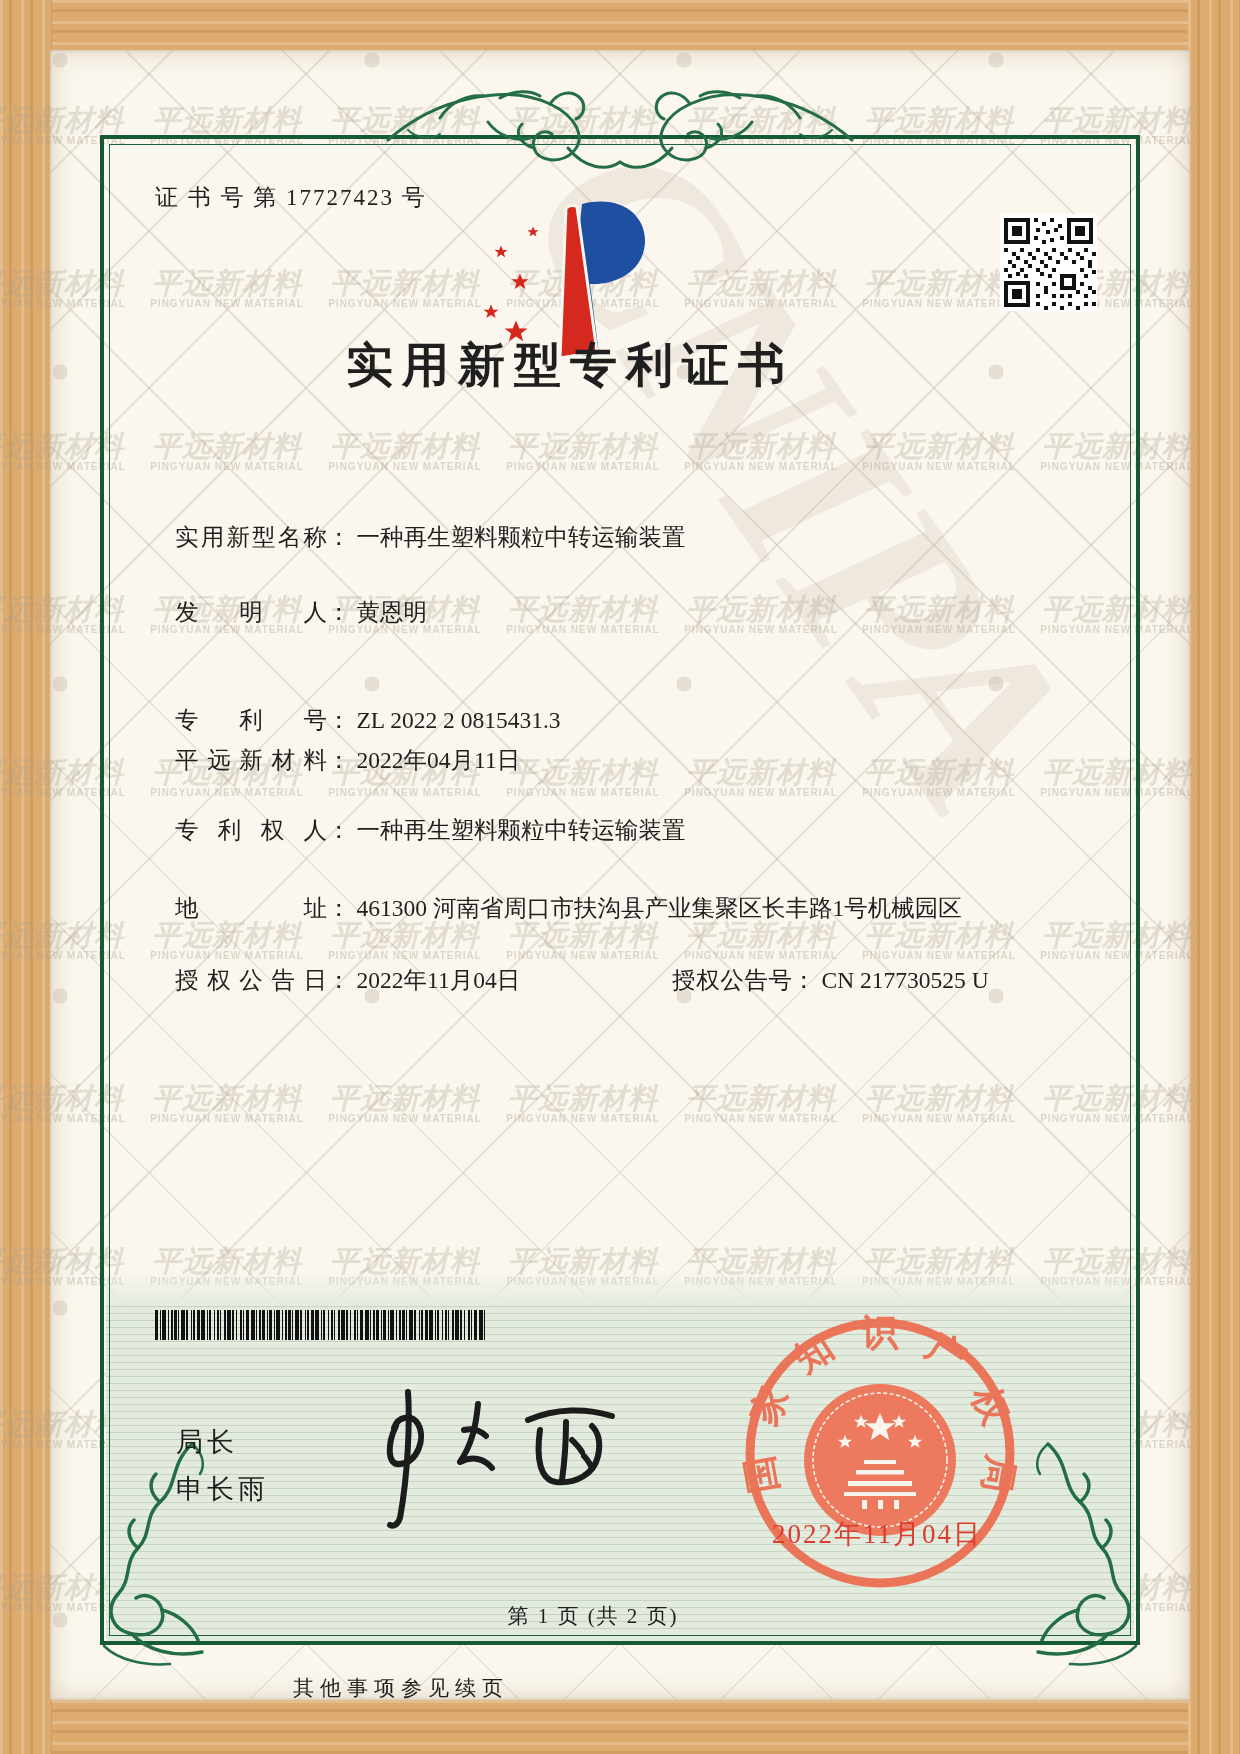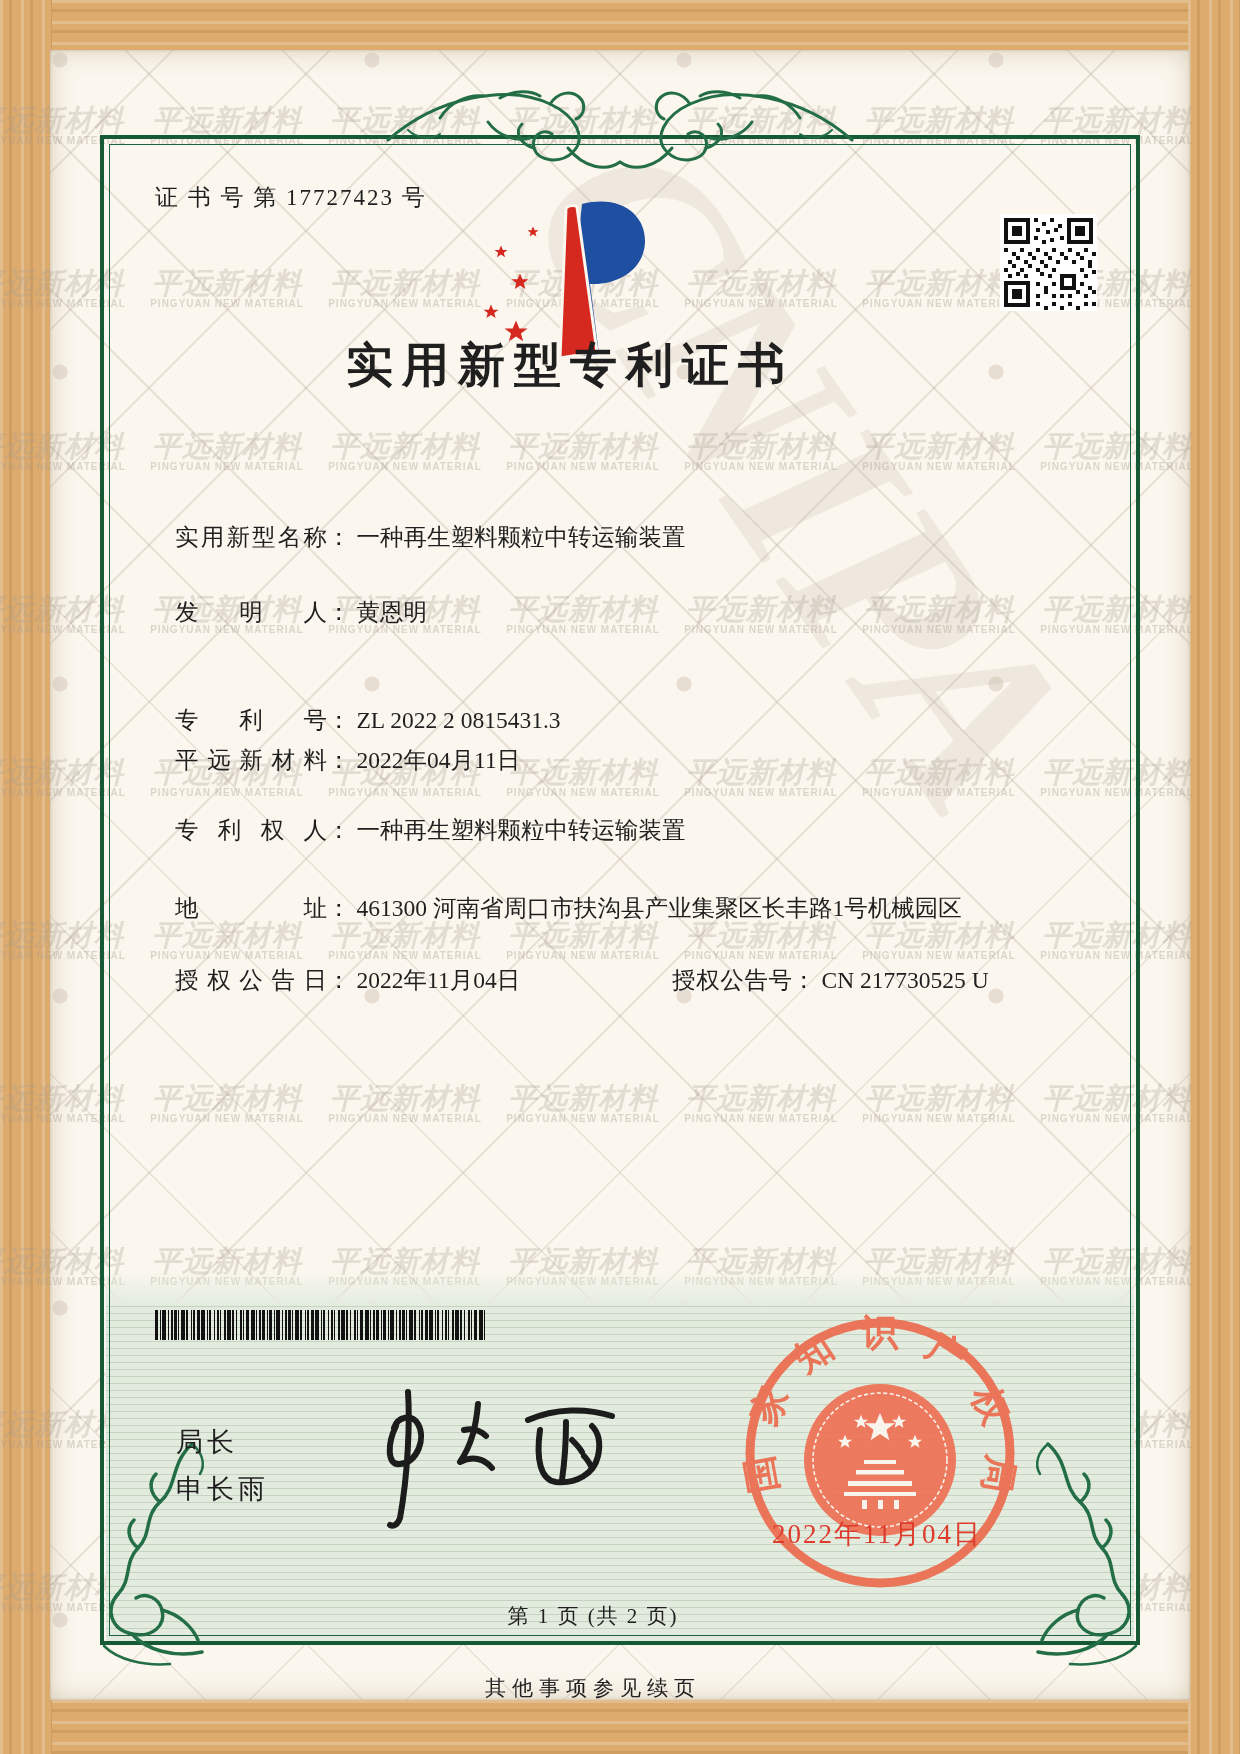--- a/index.html
+++ b/index.html
@@ -55,21 +55,21 @@
   #grant-no{left:660px;}
   .para-block{left:150px;top:1022px;width:942px;font-size:23.5px;line-height:37px;text-align:justify;}
   .para-block p{margin:0;text-indent:2em;}
   #barcode{left:155px;top:1310px;}
   #director-title{left:176px;top:1424px;font-size:27px;letter-spacing:4px;font-family:"Liberation Sans","DejaVu Sans",sans-serif;}
   #director-name{left:176px;top:1471px;font-size:27px;letter-spacing:4px;font-family:"Liberation Sans","DejaVu Sans",sans-serif;}
   #signature{left:360px;top:1382px;}
   #seal{left:735px;top:1308px;}
   #seal-date{left:712px;top:1516px;width:330px;text-align:center;font-size:27px;letter-spacing:2px;color:#dd3b2b;}
   #page-info{left:293px;top:1602px;width:600px;text-align:center;font-size:21px;letter-spacing:2px;}
-  #cont-note{left:293px;top:1674px;width:600px;text-align:center;font-size:21px;letter-spacing:6px;}
+  #cont-note{left:293px;top:1674px;width:600px;text-align:left;font-size:21px;letter-spacing:6px;}
   #qr{left:1000px;top:214px;}
   #logo{left:478px;top:192px;}
 </style>
 </head>
 <body>
 
 <div id="canvas">
 
   <div class="wood h" id="wood-top"></div>
   <div class="wood h" id="wood-bottom"></div>

